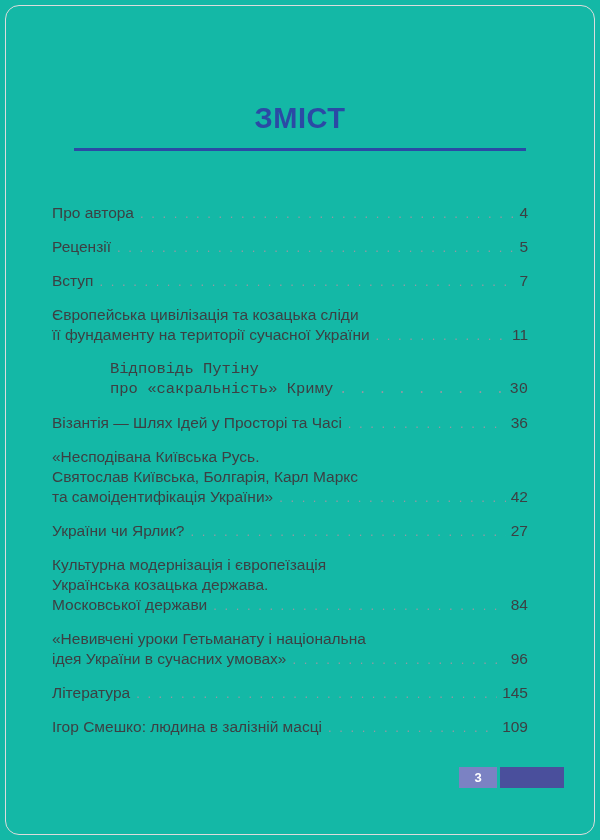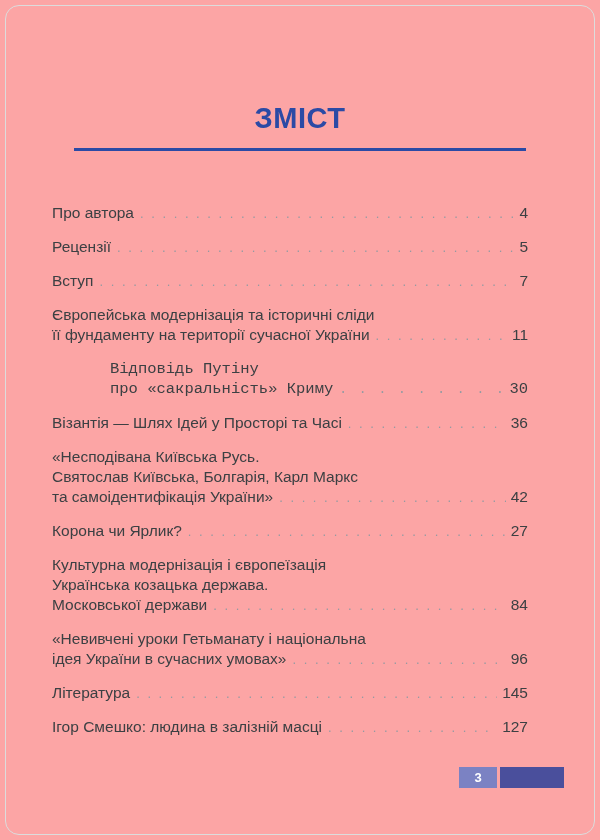--- a/index.html
+++ b/index.html
@@ -5,21 +5,21 @@
   html, body {
     margin: 0;
     padding: 0;
     background: #ffffff;
     font-family: "Liberation Sans", sans-serif;
   }
   .page {
     position: relative;
     width: 600px;
     height: 840px;
-    background: #fca5a5;
+    background: #14b8a6;
     overflow: hidden;
   }
   .page-frame {
     position: absolute;
     inset: 5px;
     border: 1px solid #dcdcdc;
     border-radius: 14px;
     pointer-events: none;
   }
   .title {
@@ -116,21 +116,21 @@
       </div>
       <div class="entry">
         <div class="line">
           <span class="txt">Вступ</span>
           <span class="leader"></span>
           <span class="pagenum">7</span>
         </div>
       </div>
       <div class="entry">
         <div class="line">
-          <span class="txt">Європейська модернізація та історичні сліди</span>
+          <span class="txt">Європейська цивілізація та козацька сліди</span>
         </div>
         <div class="line">
           <span class="txt">її фундаменту на території сучасної України</span>
           <span class="leader"></span>
           <span class="pagenum">11</span>
         </div>
       </div>
       <div class="entry indent">
         <div class="line">
           <span class="txt">Відповідь Путіну</span>
@@ -156,21 +156,21 @@
           <span class="txt">Святослав Київська, Болгарія, Карл Маркс</span>
         </div>
         <div class="line">
           <span class="txt">та самоідентифікація України»</span>
           <span class="leader"></span>
           <span class="pagenum">42</span>
         </div>
       </div>
       <div class="entry">
         <div class="line">
-          <span class="txt">Корона чи Ярлик?</span>
+          <span class="txt">України чи Ярлик?</span>
           <span class="leader"></span>
           <span class="pagenum">27</span>
         </div>
       </div>
       <div class="entry">
         <div class="line">
           <span class="txt">Культурна модернізація і європеїзація</span>
         </div>
         <div class="line">
           <span class="txt">Українська козацька держава.</span>
@@ -195,21 +195,21 @@
         <div class="line">
           <span class="txt">Література</span>
           <span class="leader"></span>
           <span class="pagenum">145</span>
         </div>
       </div>
       <div class="entry">
         <div class="line">
           <span class="txt">Ігор Смешко: людина в залізній масці</span>
           <span class="leader"></span>
-          <span class="pagenum">127</span>
+          <span class="pagenum">109</span>
         </div>
       </div>
     </div>
 
   <div class="footer">
     <div class="pagenum-box">3</div>
     <div class="footer-bar"></div>
   </div>
 </div>
 

